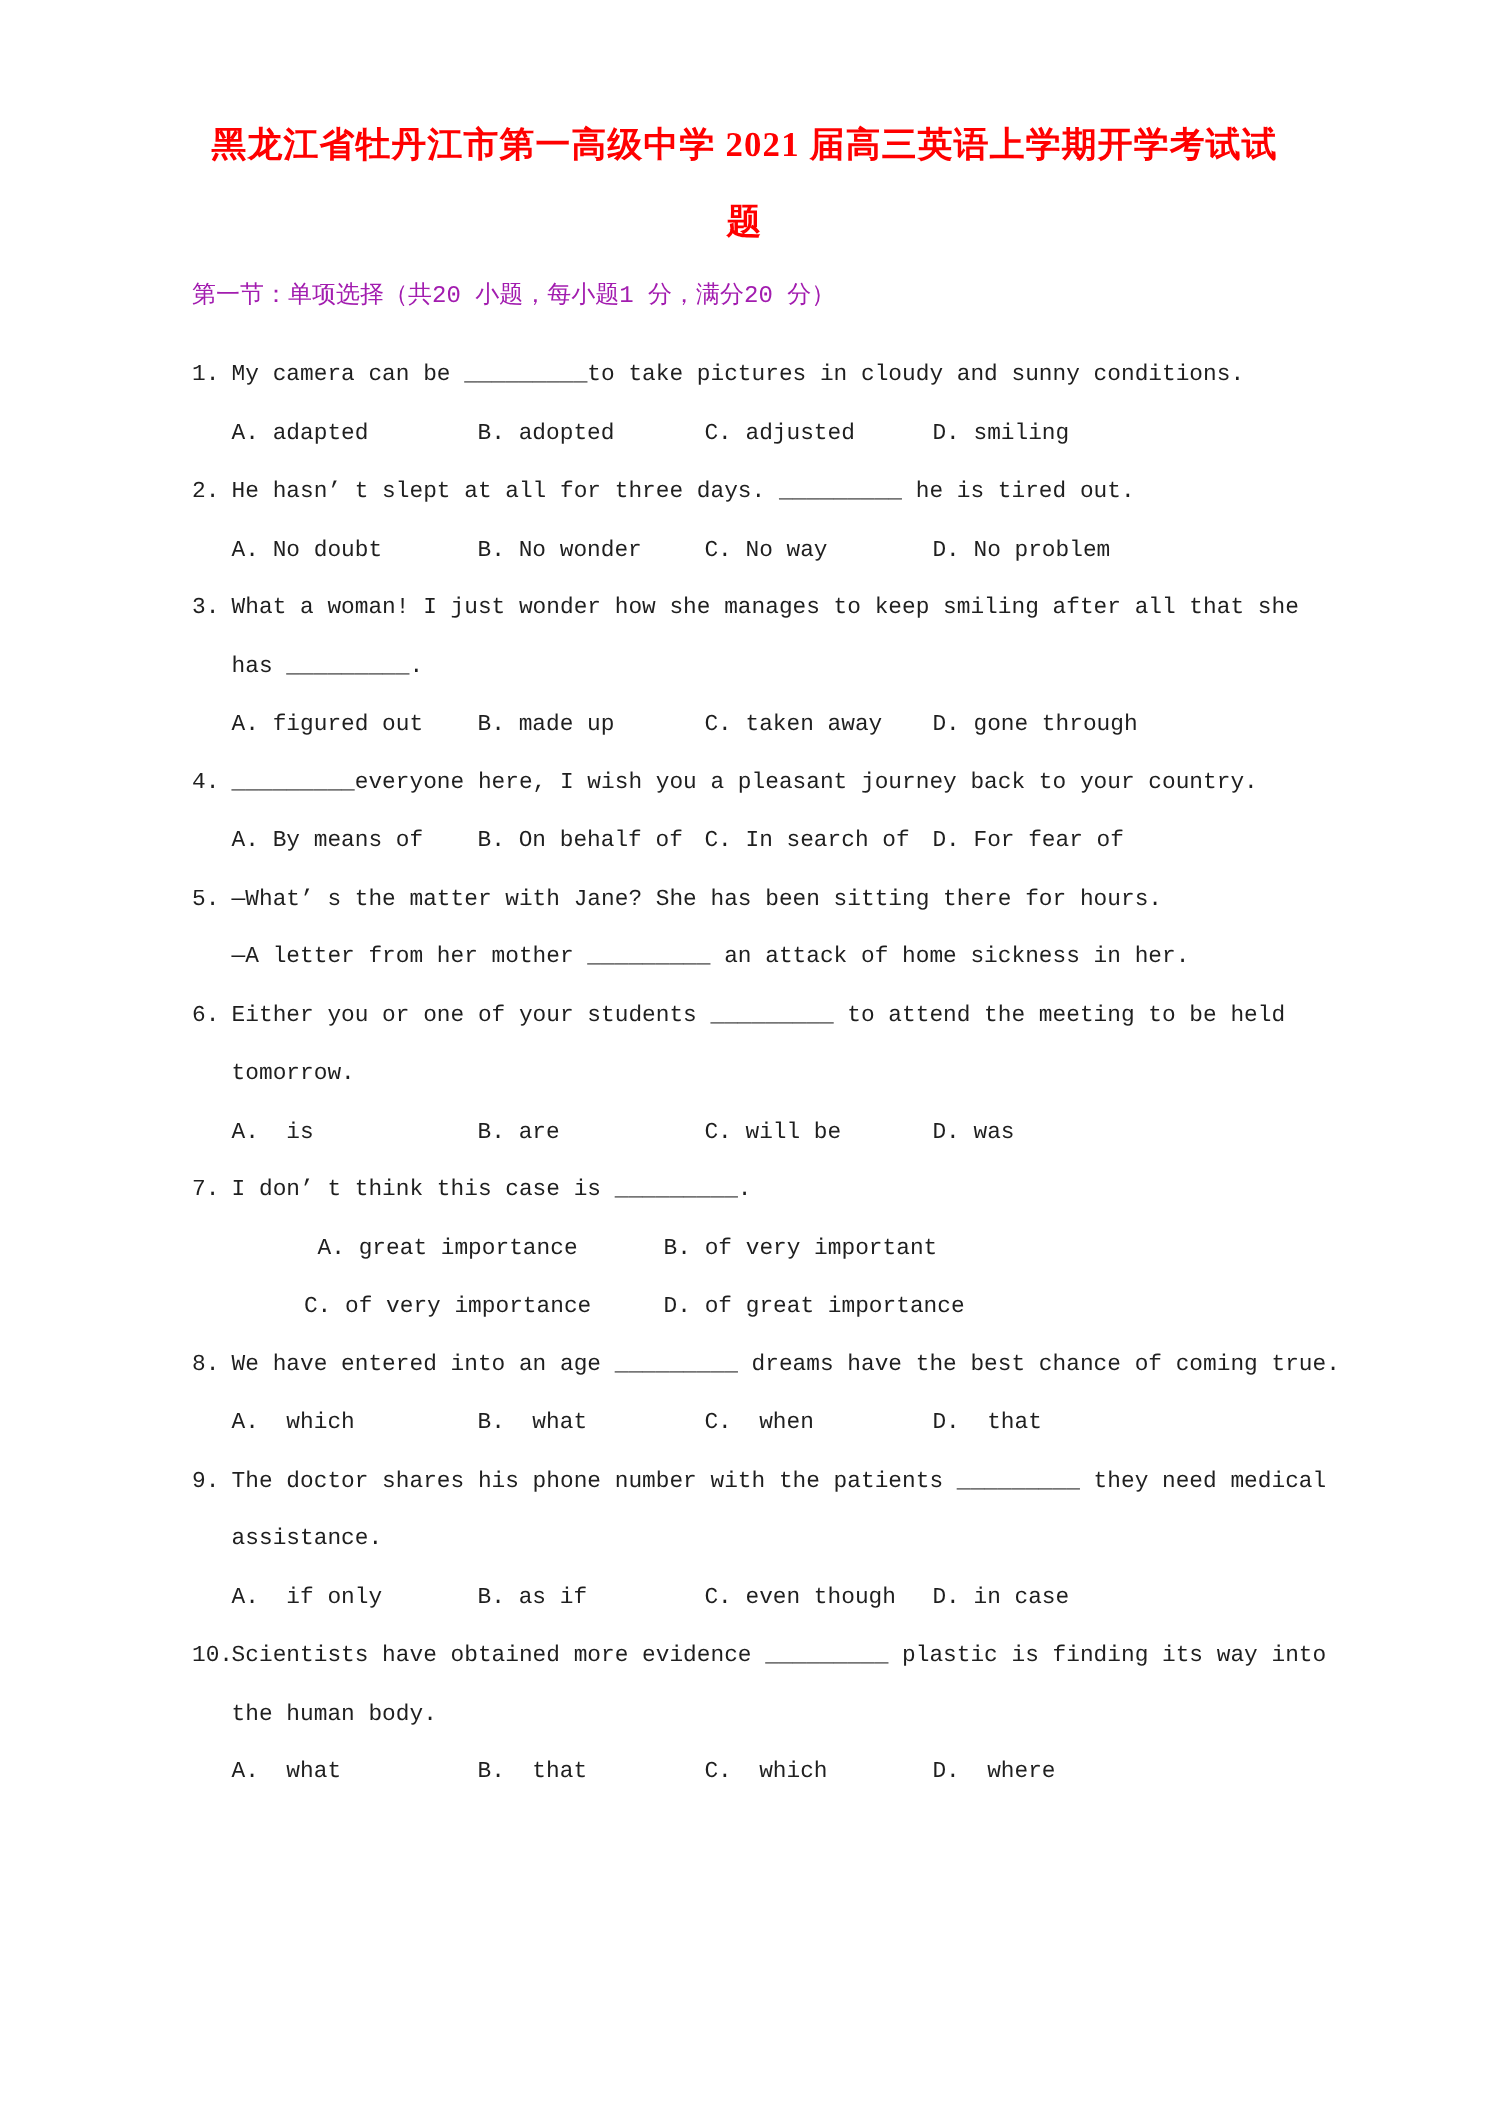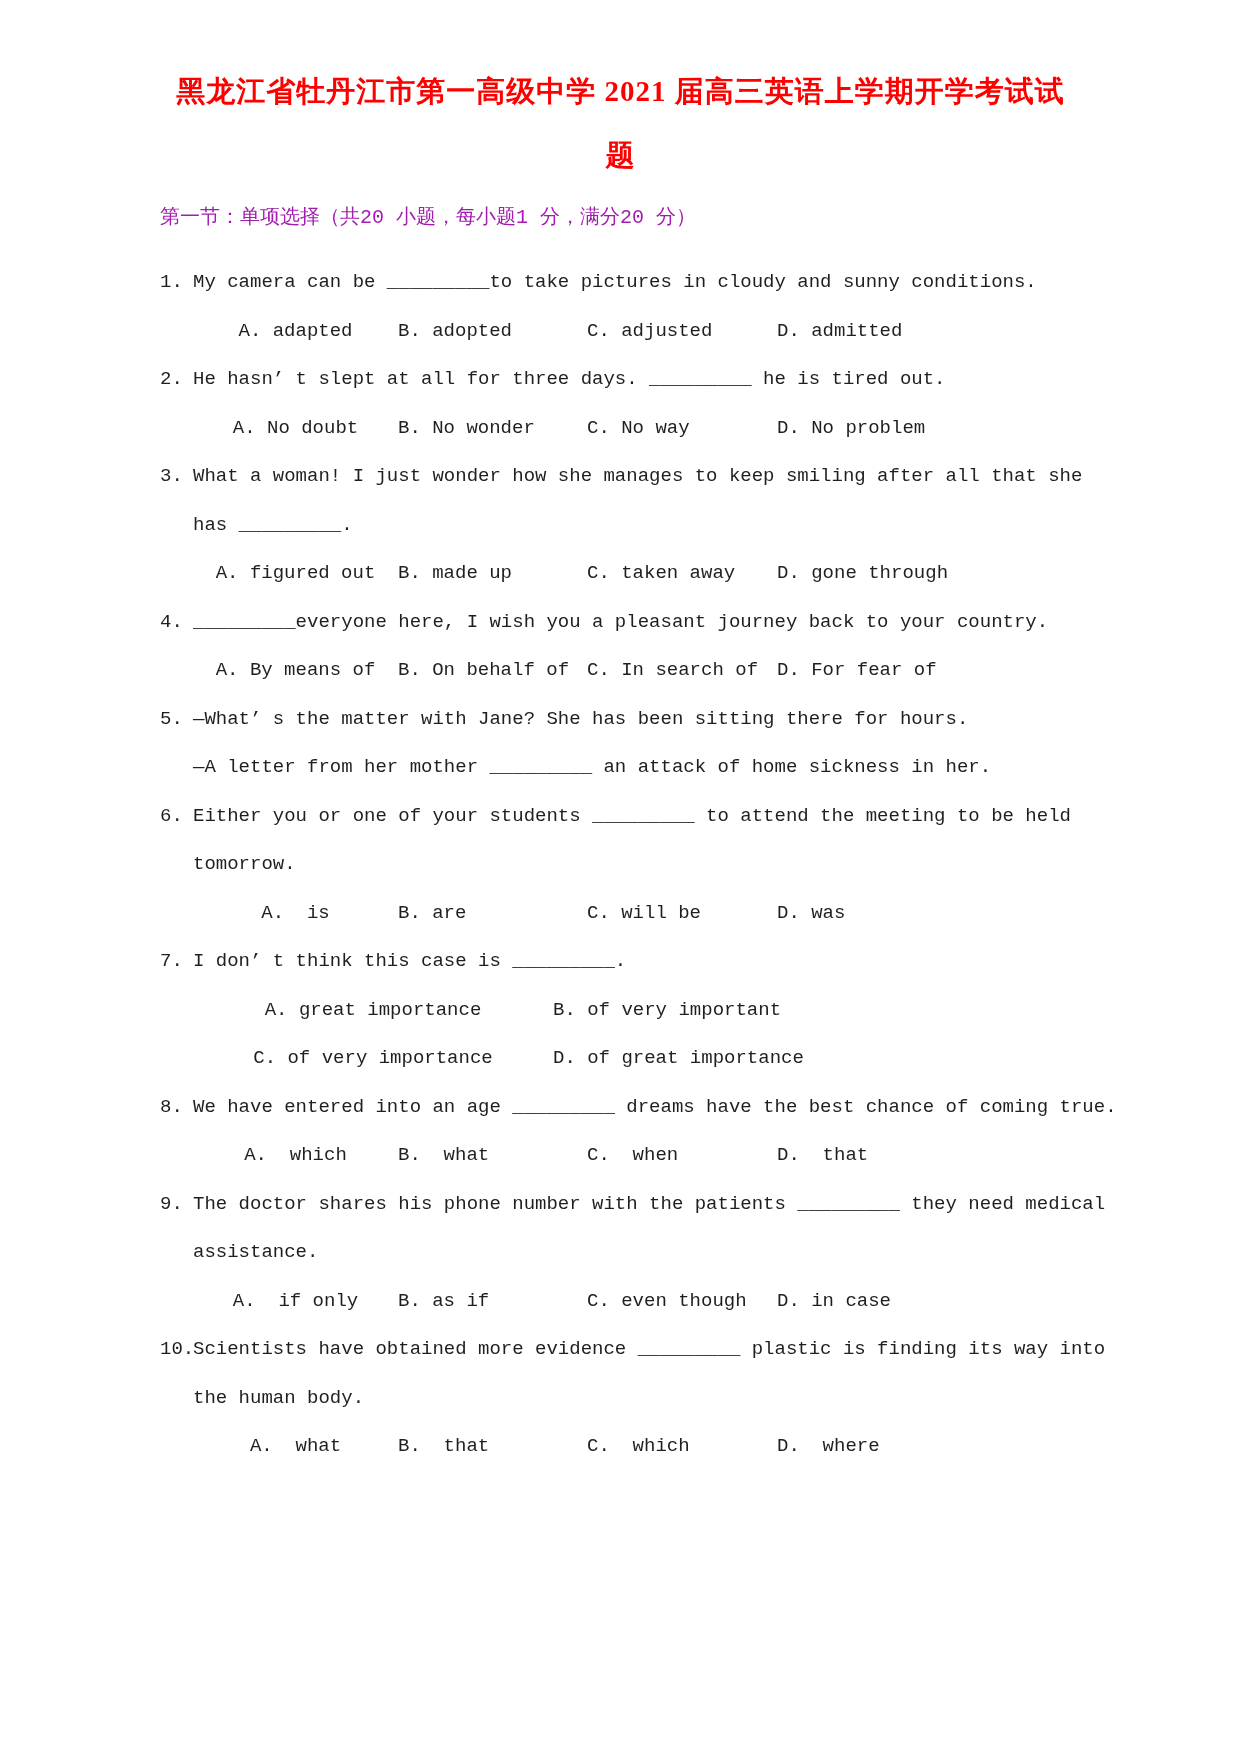--- a/index.html
+++ b/index.html
@@ -8,21 +8,21 @@
     position: relative;
     width: 1241px;
     min-height: 1754px;
     background: #ffffff;
     font-family: "Liberation Mono", "DejaVu Sans Mono", monospace;
     color: #1f1f1f;
     overflow: hidden;
   }
   .title {
     margin: 0;
-    padding-top: 70px;
+    padding-top: 100px;
     text-align: center;
     font-family: "Liberation Serif", "DejaVu Serif", serif;
     font-weight: bold;
     font-size: 29px;
     color: #ff0000;
     letter-spacing: 1px;
   }
   .title .tline1 { line-height: 42px; margin-bottom: 22px; }
   .title .tline2 { line-height: 42px; }
   .section-header {
@@ -43,21 +43,21 @@
   }
   .qline.cont { padding-left: 33px; }
   .qnum { display: inline-block; width: 33px; }
   .optrow {
     display: flex;
     padding-left: 33px;
     line-height: 48.5px;
     height: 48.5px;
   }
   .opt { display: inline-block; white-space: pre; }
-  .cols4 .opt.c0 { width: 205px; text-align: center; }
+  .cols4 .opt.c0 { width: 205px; }
   .cols4 .opt.c1 { width: 189px; }
   .cols4 .opt.c2 { width: 190px; }
   .cols4 .opt.c3 { width: auto; }
   .cols2 .opt.c0 { width: 360px; text-align: center; }
   .cols2 .opt.c1 { width: auto; }
 </style>
 </head>
 <body>
 
 <div class="page">
@@ -66,21 +66,21 @@
     <div class="tline2">题</div>
   </h1>
   <div class="section-header">第一节：单项选择（共20 小题，每小题1 分，满分20 分）</div>
   <div class="questions" id="questions">
       <div class="question">
         <div class="qline"><span class="qnum">1.</span><span class="qtext">My camera can be _________to take pictures in cloudy and sunny conditions.</span></div>
         <div class="optrow cols4">
           <span class="opt c0">A. adapted</span>
           <span class="opt c1">B. adopted</span>
           <span class="opt c2">C. adjusted</span>
-          <span class="opt c3">D. admitted</span>
+          <span class="opt c3">D. smiling</span>
         </div>
       </div>
       <div class="question">
         <div class="qline"><span class="qnum">2.</span><span class="qtext">He hasn’ t slept at all for three days. _________ he is tired out.</span></div>
         <div class="optrow cols4">
           <span class="opt c0">A. No doubt</span>
           <span class="opt c1">B. No wonder</span>
           <span class="opt c2">C. No way</span>
           <span class="opt c3">D. No problem</span>
         </div>

